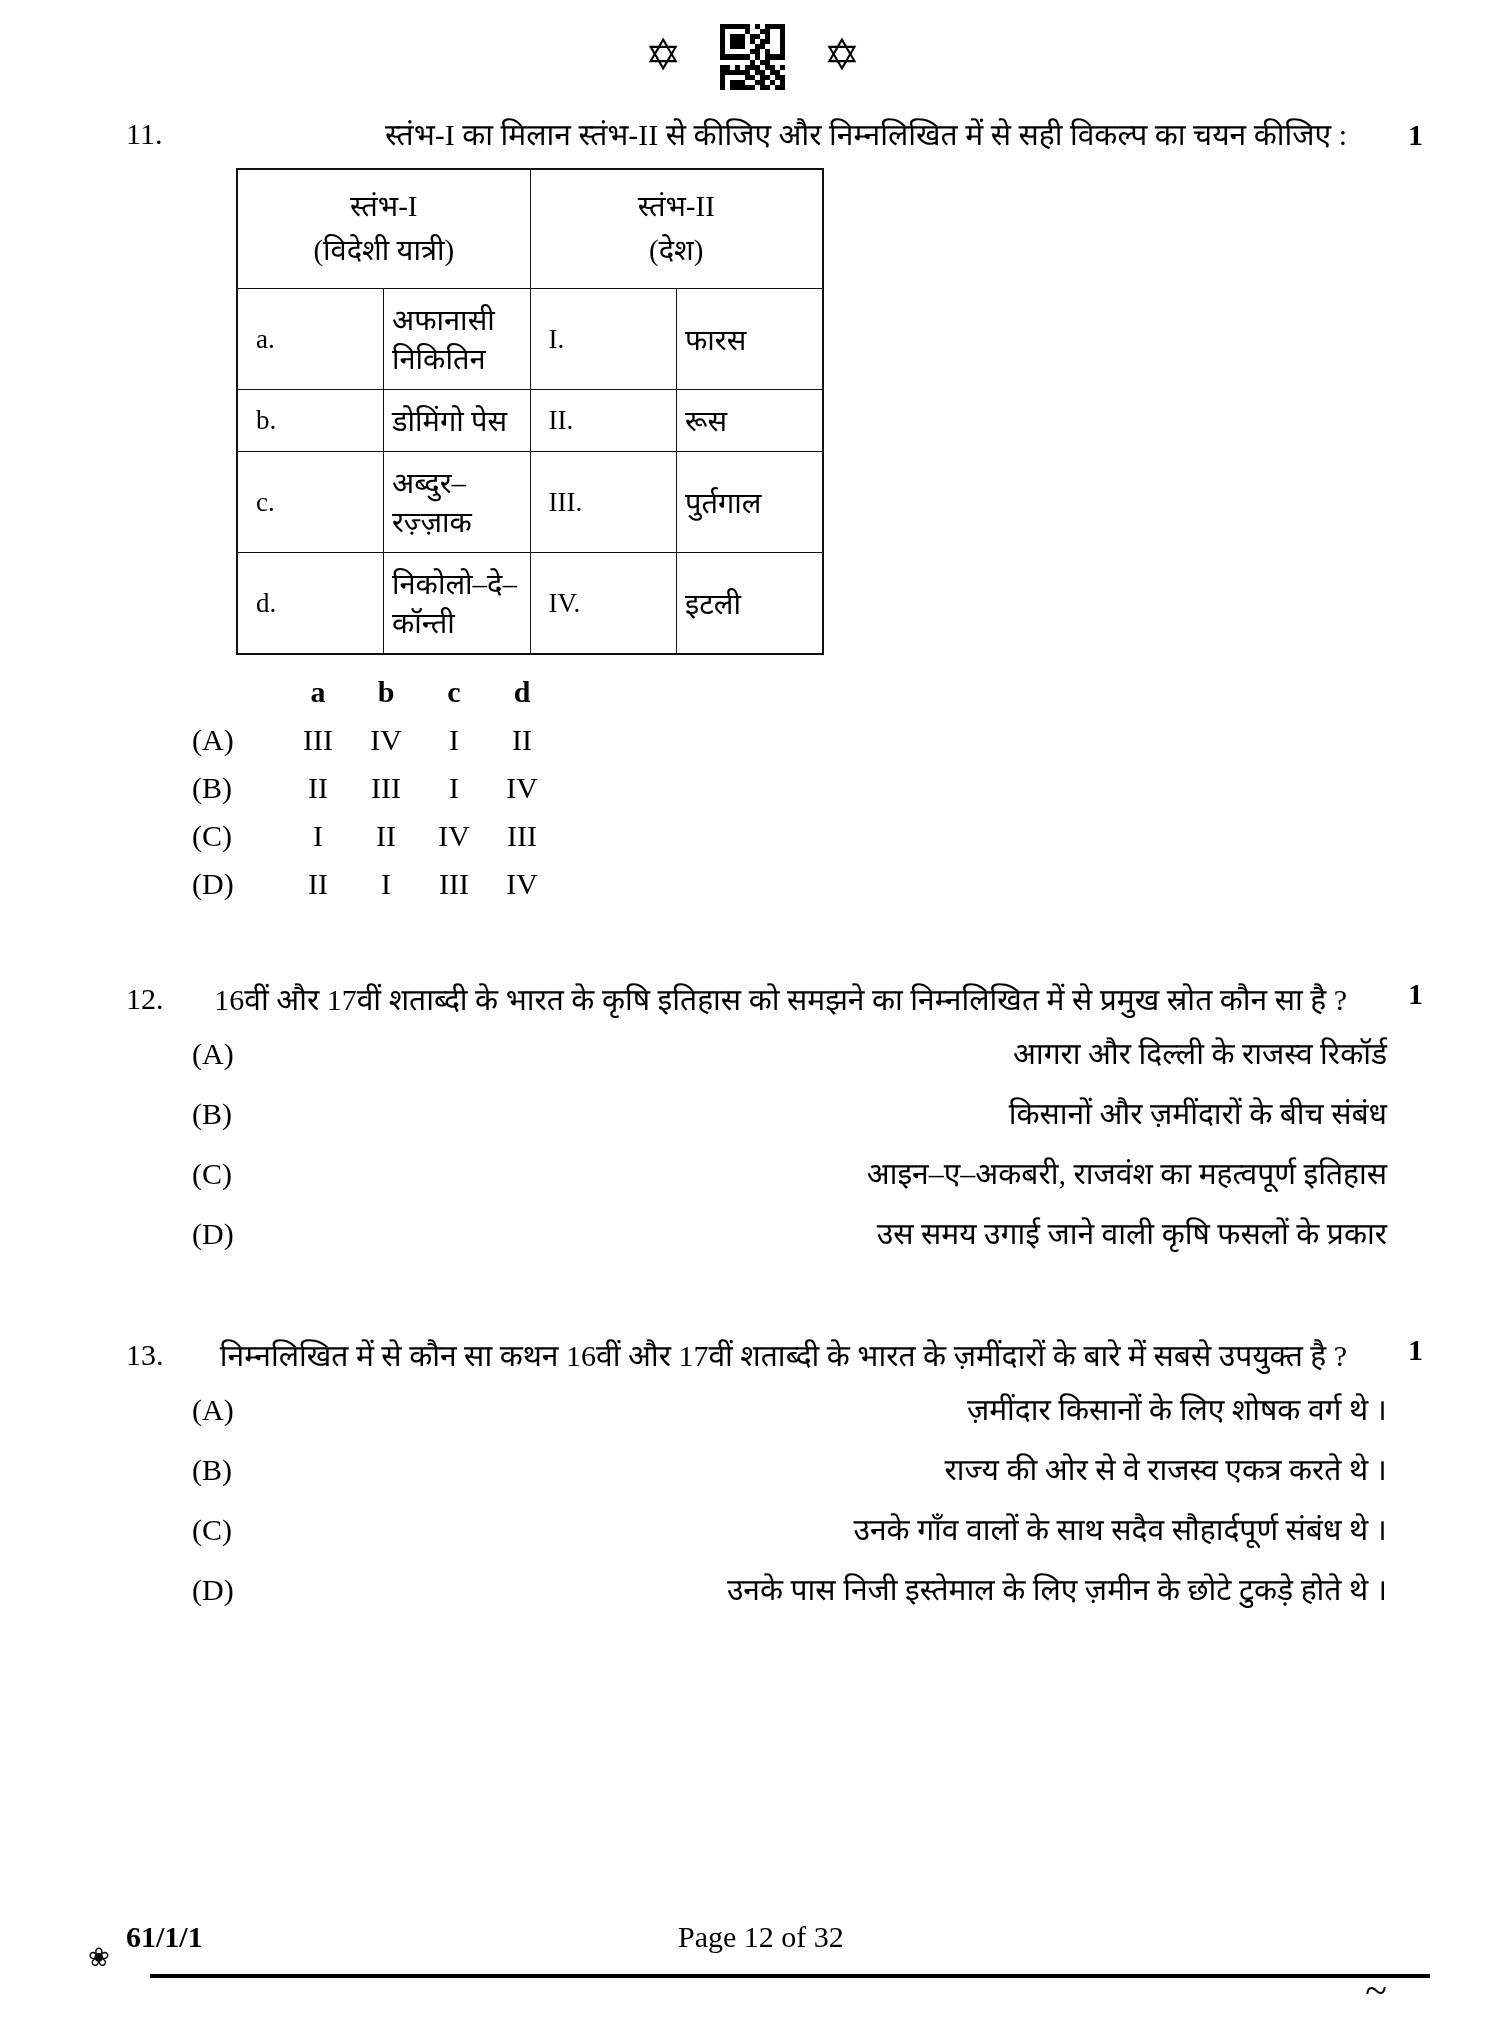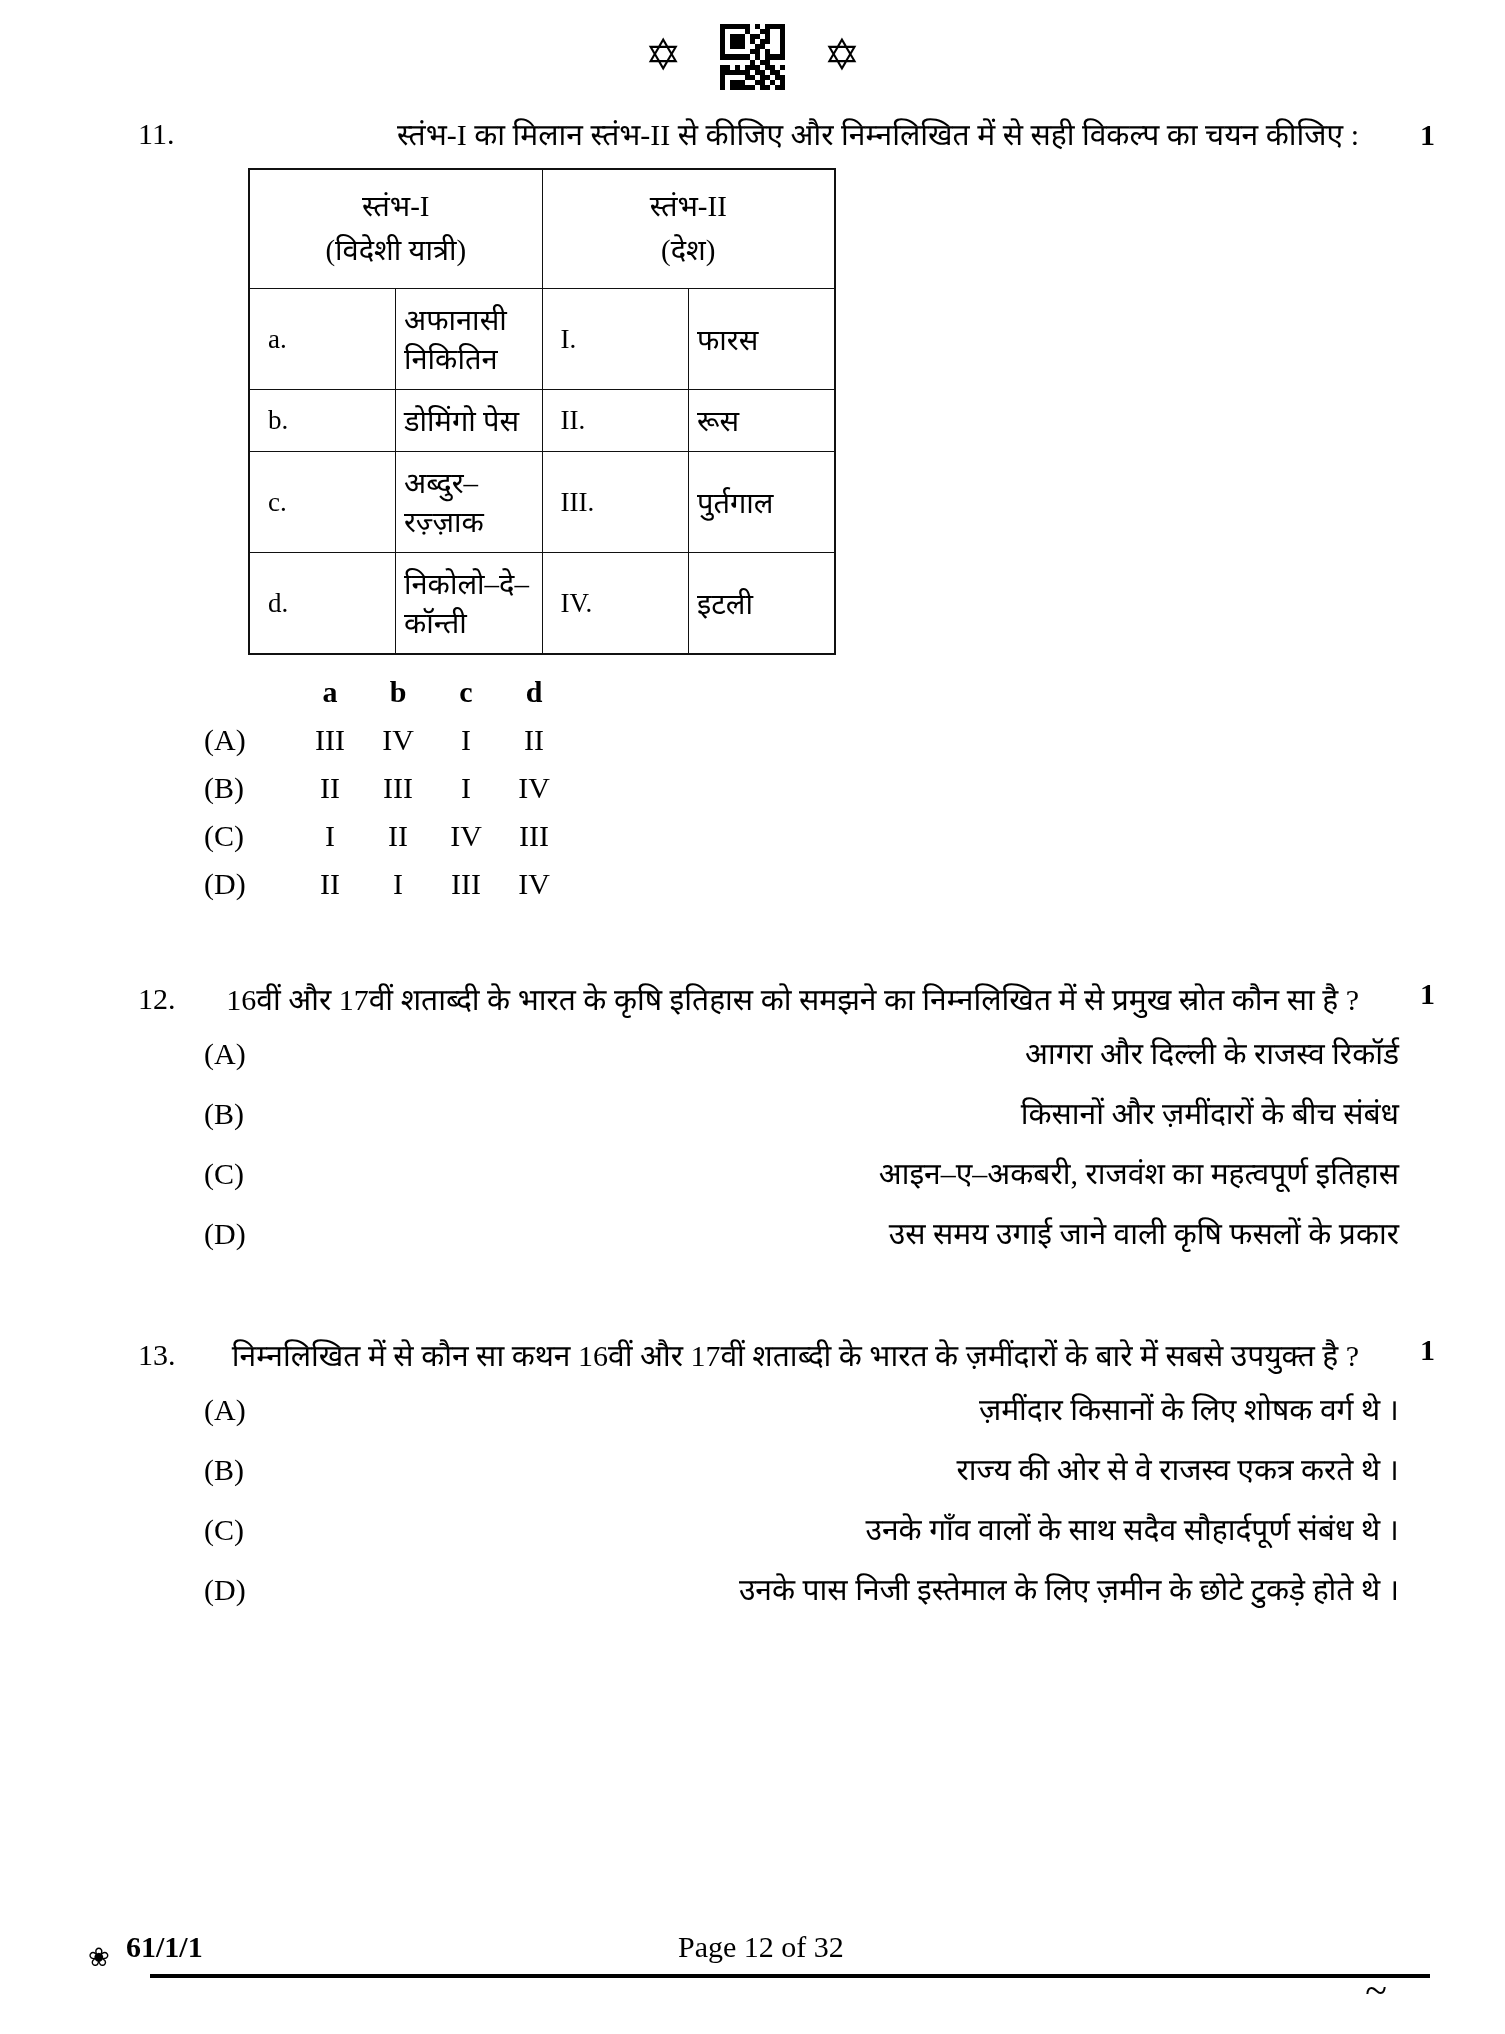--- a/index.html
+++ b/index.html
@@ -50,21 +50,21 @@
     grid-template-rows: repeat(13, 1fr);
     background: #fff;
   }
   .qr i { background: #000; display: block; }
   .qr i.w { background: #fff; }
 
   
   .content {
     position: absolute;
     top: 112px;
-    left: 12px;
+    left: 0;
     width: 1483px;
     padding: 0 96px 0 126px;
   }
 
   .q-block { position: relative; margin-bottom: 0; }
 
   .q-head {
     display: flex;
     align-items: flex-start;
     position: relative;
@@ -207,21 +207,21 @@
   
   .footer {
     position: absolute;
     left: 0;
     bottom: 56px;
     width: 1505px;
     padding: 0 96px 0 126px;
   }
   .footer-row {
     display: flex;
-    align-items: flex-end;
+    align-items: flex-start;
     position: relative;
     height: 44px;
   }
   .footer-code {
     font-size: 30px;
     font-weight: 700;
     font-family: "Liberation Serif", serif;
   }
   .footer-page {
     position: absolute;

